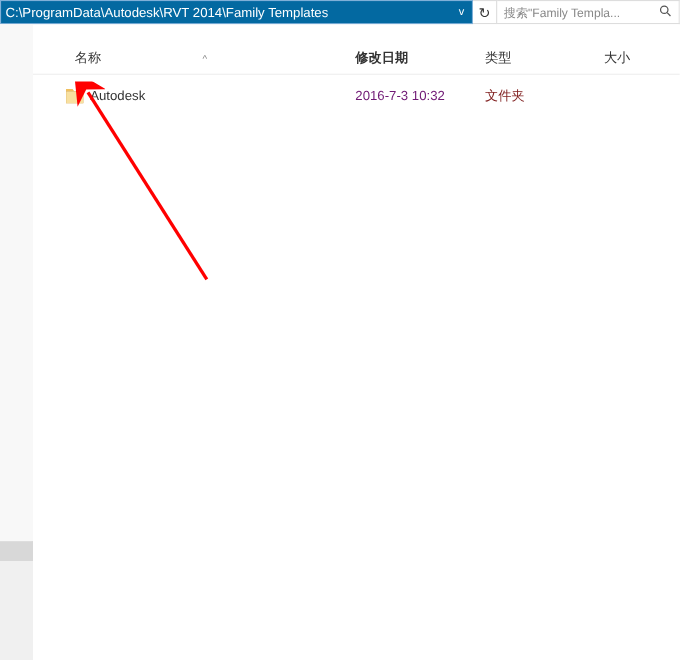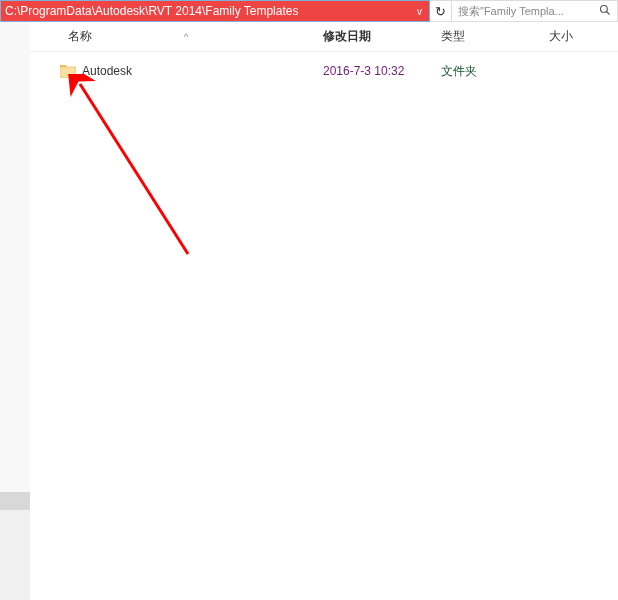--- a/index.html
+++ b/index.html
@@ -1,49 +1,49 @@
 <!DOCTYPE html>
 <html><head>
   <meta charset="utf-8">
   <style>
     * { margin: 0; padding: 0; box-sizing: border-box; font-family: "Microsoft YaHei", "Segoe UI", sans-serif; }
     body { width: 618px; height: 600px; background: #fff; overflow: hidden; position: relative; }
 
     .toolbar { display: flex; align-items: stretch; height: 22px; border-bottom: 1px solid #ddd; }
-    .address-bar { flex: 0 0 430px; height: 22px; background: #ef4444; color: #fff; font-size: 12px; padding: 2px 4px; border: 1px solid #7fb0d8; display: flex; align-items: center; justify-content: space-between; }
+    .address-bar { flex: 0 0 430px; height: 22px; background: #0369a1; color: #fff; font-size: 12px; padding: 2px 4px; border: 1px solid #7fb0d8; display: flex; align-items: center; justify-content: space-between; }
     .address-text { white-space: nowrap; overflow: hidden; }
     .address-chevron { color: #fff; font-size: 10px; padding: 0 3px; }
 
     .refresh-btn { width: 22px; height: 22px; display: flex; align-items: center; justify-content: center; font-size: 13px; color: #333; border: 1px solid #ddd; border-left: none; cursor: default; }
 
     .search-box { flex: 1; height: 22px; border: 1px solid #ddd; border-left: none; font-size: 11px; color: #888; padding: 2px 6px; display: flex; align-items: center; justify-content: space-between; }
     .search-text { white-space: nowrap; overflow: hidden; }
     .search-icon { font-size: 12px; color: #555; }
 
     .main { display: flex; height: calc(100% - 22px); }
     .sidebar { width: 30px; background: #f5f5f5; border-right: 1px solid #e5e5e5; position: relative; }
     .sidebar-block { position: absolute; left: 0; width: 30px; background: #e0e0e0; }
     .sidebar-block.top { top: 0; height: 470px; background: #f8f8f8; }
     .sidebar-block.mid { top: 470px; height: 18px; background: #d8d8d8; }
     .sidebar-block.bot { top: 488px; height: 90px; background: #f0f0f0; }
 
     .content { flex: 1; background: #fff; }
-    .columns { display: flex; height: 30px; align-items: center; border-bottom: 1px solid #eee; font-size: 12px; color: #333; }
+    .columns { display: flex; height: 30px; align-items: center; border-bottom: 1px solid #eee; font-size: 12px; color: #333; margin-top: 16px; }
     .col { padding: 0 8px; display: flex; align-items: center; height: 100%; }
     .col-name { flex: 0 0 285px; padding-left: 38px; }
     .col-date { flex: 0 0 118px; font-weight: bold; }
     .col-type { flex: 0 0 108px; }
     .col-size { flex: 1; }
     .col-name .sort { margin-left: 92px; font-size: 9px; color: #888; }
 
     .row { display: flex; height: 22px; align-items: center; font-size: 12px; color: #333; margin-top: 8px; }
     .cell { padding: 0 8px; }
     .cell-name { flex: 0 0 285px; display: flex; align-items: center; padding-left: 30px; }
     .cell-date { flex: 0 0 118px; color: #701a75; }
-    .cell-type { flex: 0 0 108px; color: #14532d; }
+    .cell-type { flex: 0 0 108px; color: #7f1d1d; }
     .cell-size { flex: 1; }
 
     .folder-icon { width: 16px; height: 13px; margin-right: 6px; }
 
     .arrow-annot { position: absolute; left: 28px; top: 74px; pointer-events: none; }
   </style>
 </head>
 <body>
 
 <div class="toolbar">

